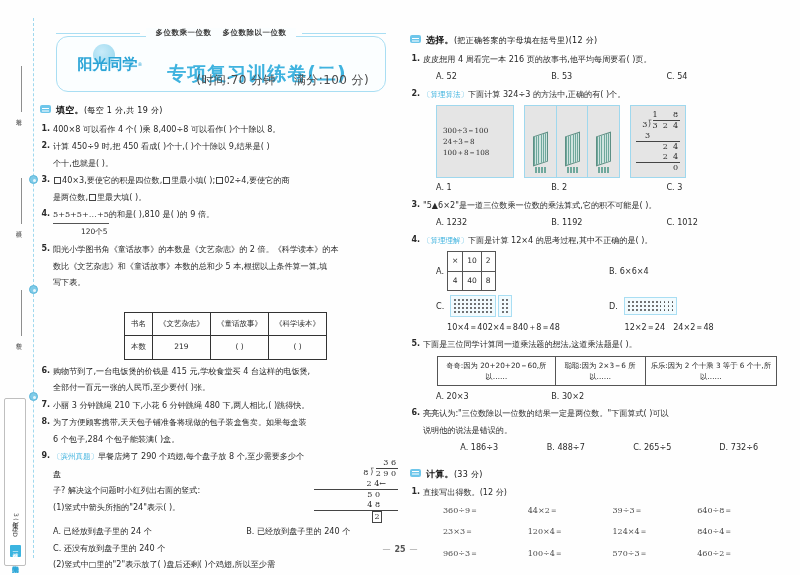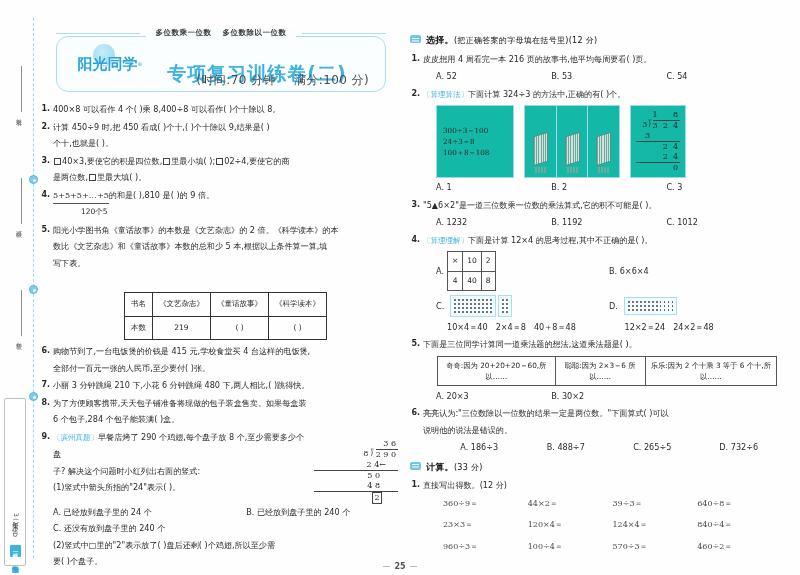--- a/index.html
+++ b/index.html
@@ -136,21 +136,21 @@
   .ldiv .row { display: flex; justify-content: flex-end; white-space: pre; }
   .lineover { border-top: 1px solid #444; }
   .boxrem { border: 1px solid #444; padding: 0 1.5px; }
 
   .q9wrap { display: flex; gap: 6px; }
   .q9left { flex: 1; }
   .q9right { flex: none; width: 84px; padding-top: 10px; }
 
   
   .methods { display: flex; gap: 10px; padding-left: 13px; margin-top: 2px; align-items: stretch; }
-  .mbox { border: 1px solid #9fd8ee; background: #14b8a6; }
+  .mbox { border: 1px solid #9fd8ee; background: #e5e5e5; }
   .mbox-a { width: 78px; padding: 8px 6px; font-size: 7.2px; line-height: 11px;
             font-family: "DejaVu Serif", "Liberation Serif", serif; display:flex; align-items:center;}
   .mbox-b { width: 96px; display: flex; }
   .mbox-b .cell { flex: 1; border-right: 1px solid #9fd8ee; padding: 4px 2px;
                   display: flex; flex-direction: column; align-items: center; justify-content: flex-end; }
   .mbox-b .cell:last-child { border-right: none; }
   .slab {
     width: 15px; height: 30px; background:
       repeating-linear-gradient(to right, #6fa89c 0 1px, #cfe3df 1px 2.2px);
     transform: skewY(-18deg); border: .5px solid #5d8f84; margin-bottom: 3px;
@@ -173,21 +173,21 @@
     border-collapse: collapse; width: 340px; margin: 3px 0 2px 14px; font-size: 7.3px;
   }
   .ideas td { border: 1px solid #555; padding: 3px 4px; text-align: center; line-height: 11px; vertical-align: top; }
 
   .calcgrid { padding-left: 20px; margin-top: 2px; }
   .calcgrid .r { display: flex; margin-bottom: 5px; }
   .calcgrid .r > div { width: 25%; font-size: 8px; color: #4a4a4a;
                        font-family: "DejaVu Serif","Liberation Serif",serif; }
 
   .pagenum {
-    position: absolute; left: 0; top: 562px; width: 800px; text-align: center;
+    position: absolute; left: 0; top: 545px; width: 800px; text-align: center;
     font-size: 8px; color: #555; font-weight: bold;
   }
   .pagenum .dash { font-weight: normal; color: #999; margin: 0 4px; }
   .serif { font-family: "DejaVu Serif", "Liberation Serif", serif; text-align: center; }
 </style>
 </head>
 <body>
 
 <div class="page">
 
@@ -230,20 +230,26 @@
     </div>
     <div class="paper-title">专项复习训练卷(二)</div>
     <div class="paper-sub">
       <span>(时间:70 分钟</span>
       <span>满分:100 分)</span>
     </div>
   </div>
 
   <div class="col col-left">
 
+    <div class="sec">
+      <div class="sec-mark"></div>
+      <div class="sec-title">
+        <span>填空。</span><span class="pts">(每空 1 分,共 19 分)</span>
+      </div>
+    </div>
 
     <div class="q">
       <div class="q-no">1.</div>
       <div class="q-body">
           <p>400×8 可以看作 4 个(       )乘 8,400÷8 可以看作(       )个十除以 8。</p>
         </div>
     </div>
 
     <div class="q">
       <div class="q-no">2.</div>
@@ -574,21 +580,21 @@
                 <i class="dot"></i>
                 <i class="dot"></i>
                 <i class="dot"></i>
                 <i class="dot"></i>
                 <i class="dot"></i>
                 <i class="dot"></i>
               </div>
           </div>
         </div>
         <div style="display:flex;padding-left:24px;margin-top:2px">
-          <div style="width:50%;display:flex;gap:8px">
+          <div style="width:50%;display:flex;">
             <span>10×4＝40</span>
             <span>2×4＝8</span>
             <span>40＋8＝48</span>
           </div>
           <div style="width:50%;display:flex;gap:8px;padding-left:10px">
             <span>12×2＝24</span>
             <span>24×2＝48</span>
           </div>
         </div>
       </div>
@@ -621,21 +627,21 @@
         <p>说明他的说法是错误的。</p>
         <div class="opts c4">
           <div>A. 186÷3</div>
           <div>B. 488÷7</div>
           <div>C. 265÷5</div>
           <div>D. 732÷6</div>
         </div>
       </div>
     </div>
 
-    <div class="sec" style="margin-top:3px">
+    <div class="sec" style="margin-top:10px">
       <div class="sec-mark"></div>
       <div class="sec-title">
         <span>计算。</span><span class="pts">(33 分)</span>
       </div>
     </div>
 
     <div class="q">
       <div class="q-no">1.</div>
       <div class="q-body">
         <p><span>直接写出得数。</span><span>(12 分)</span></p>

